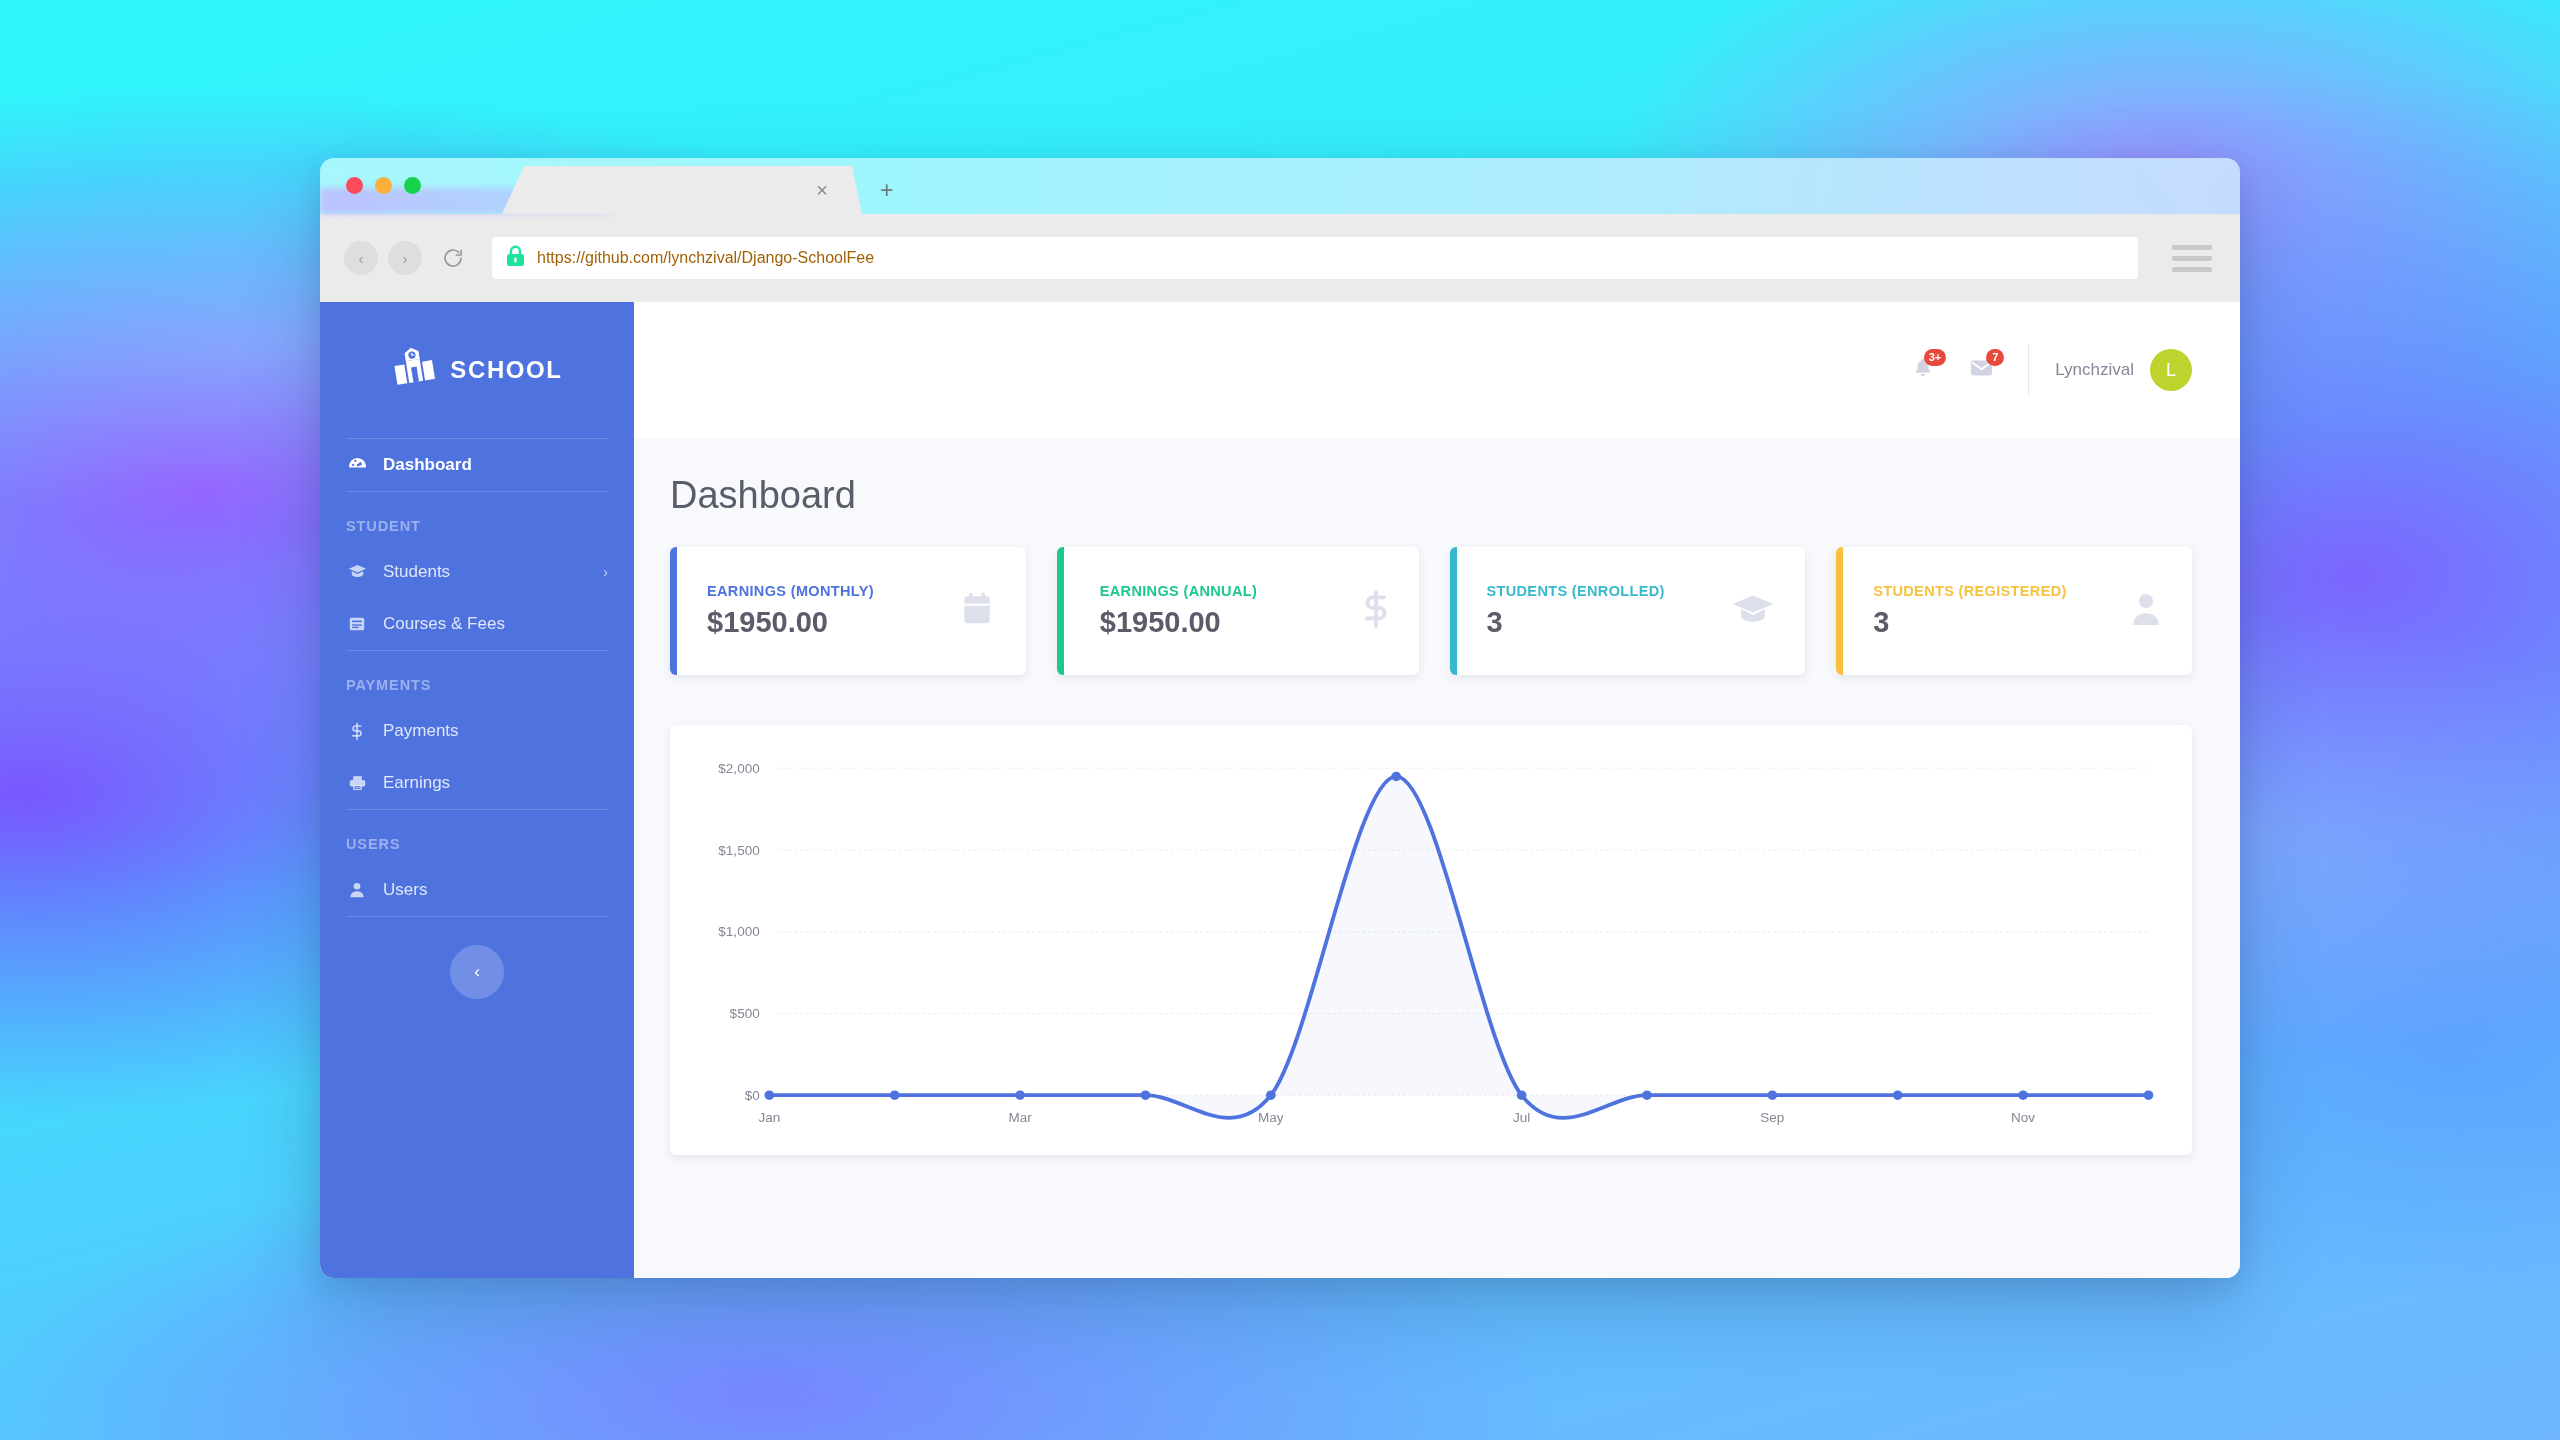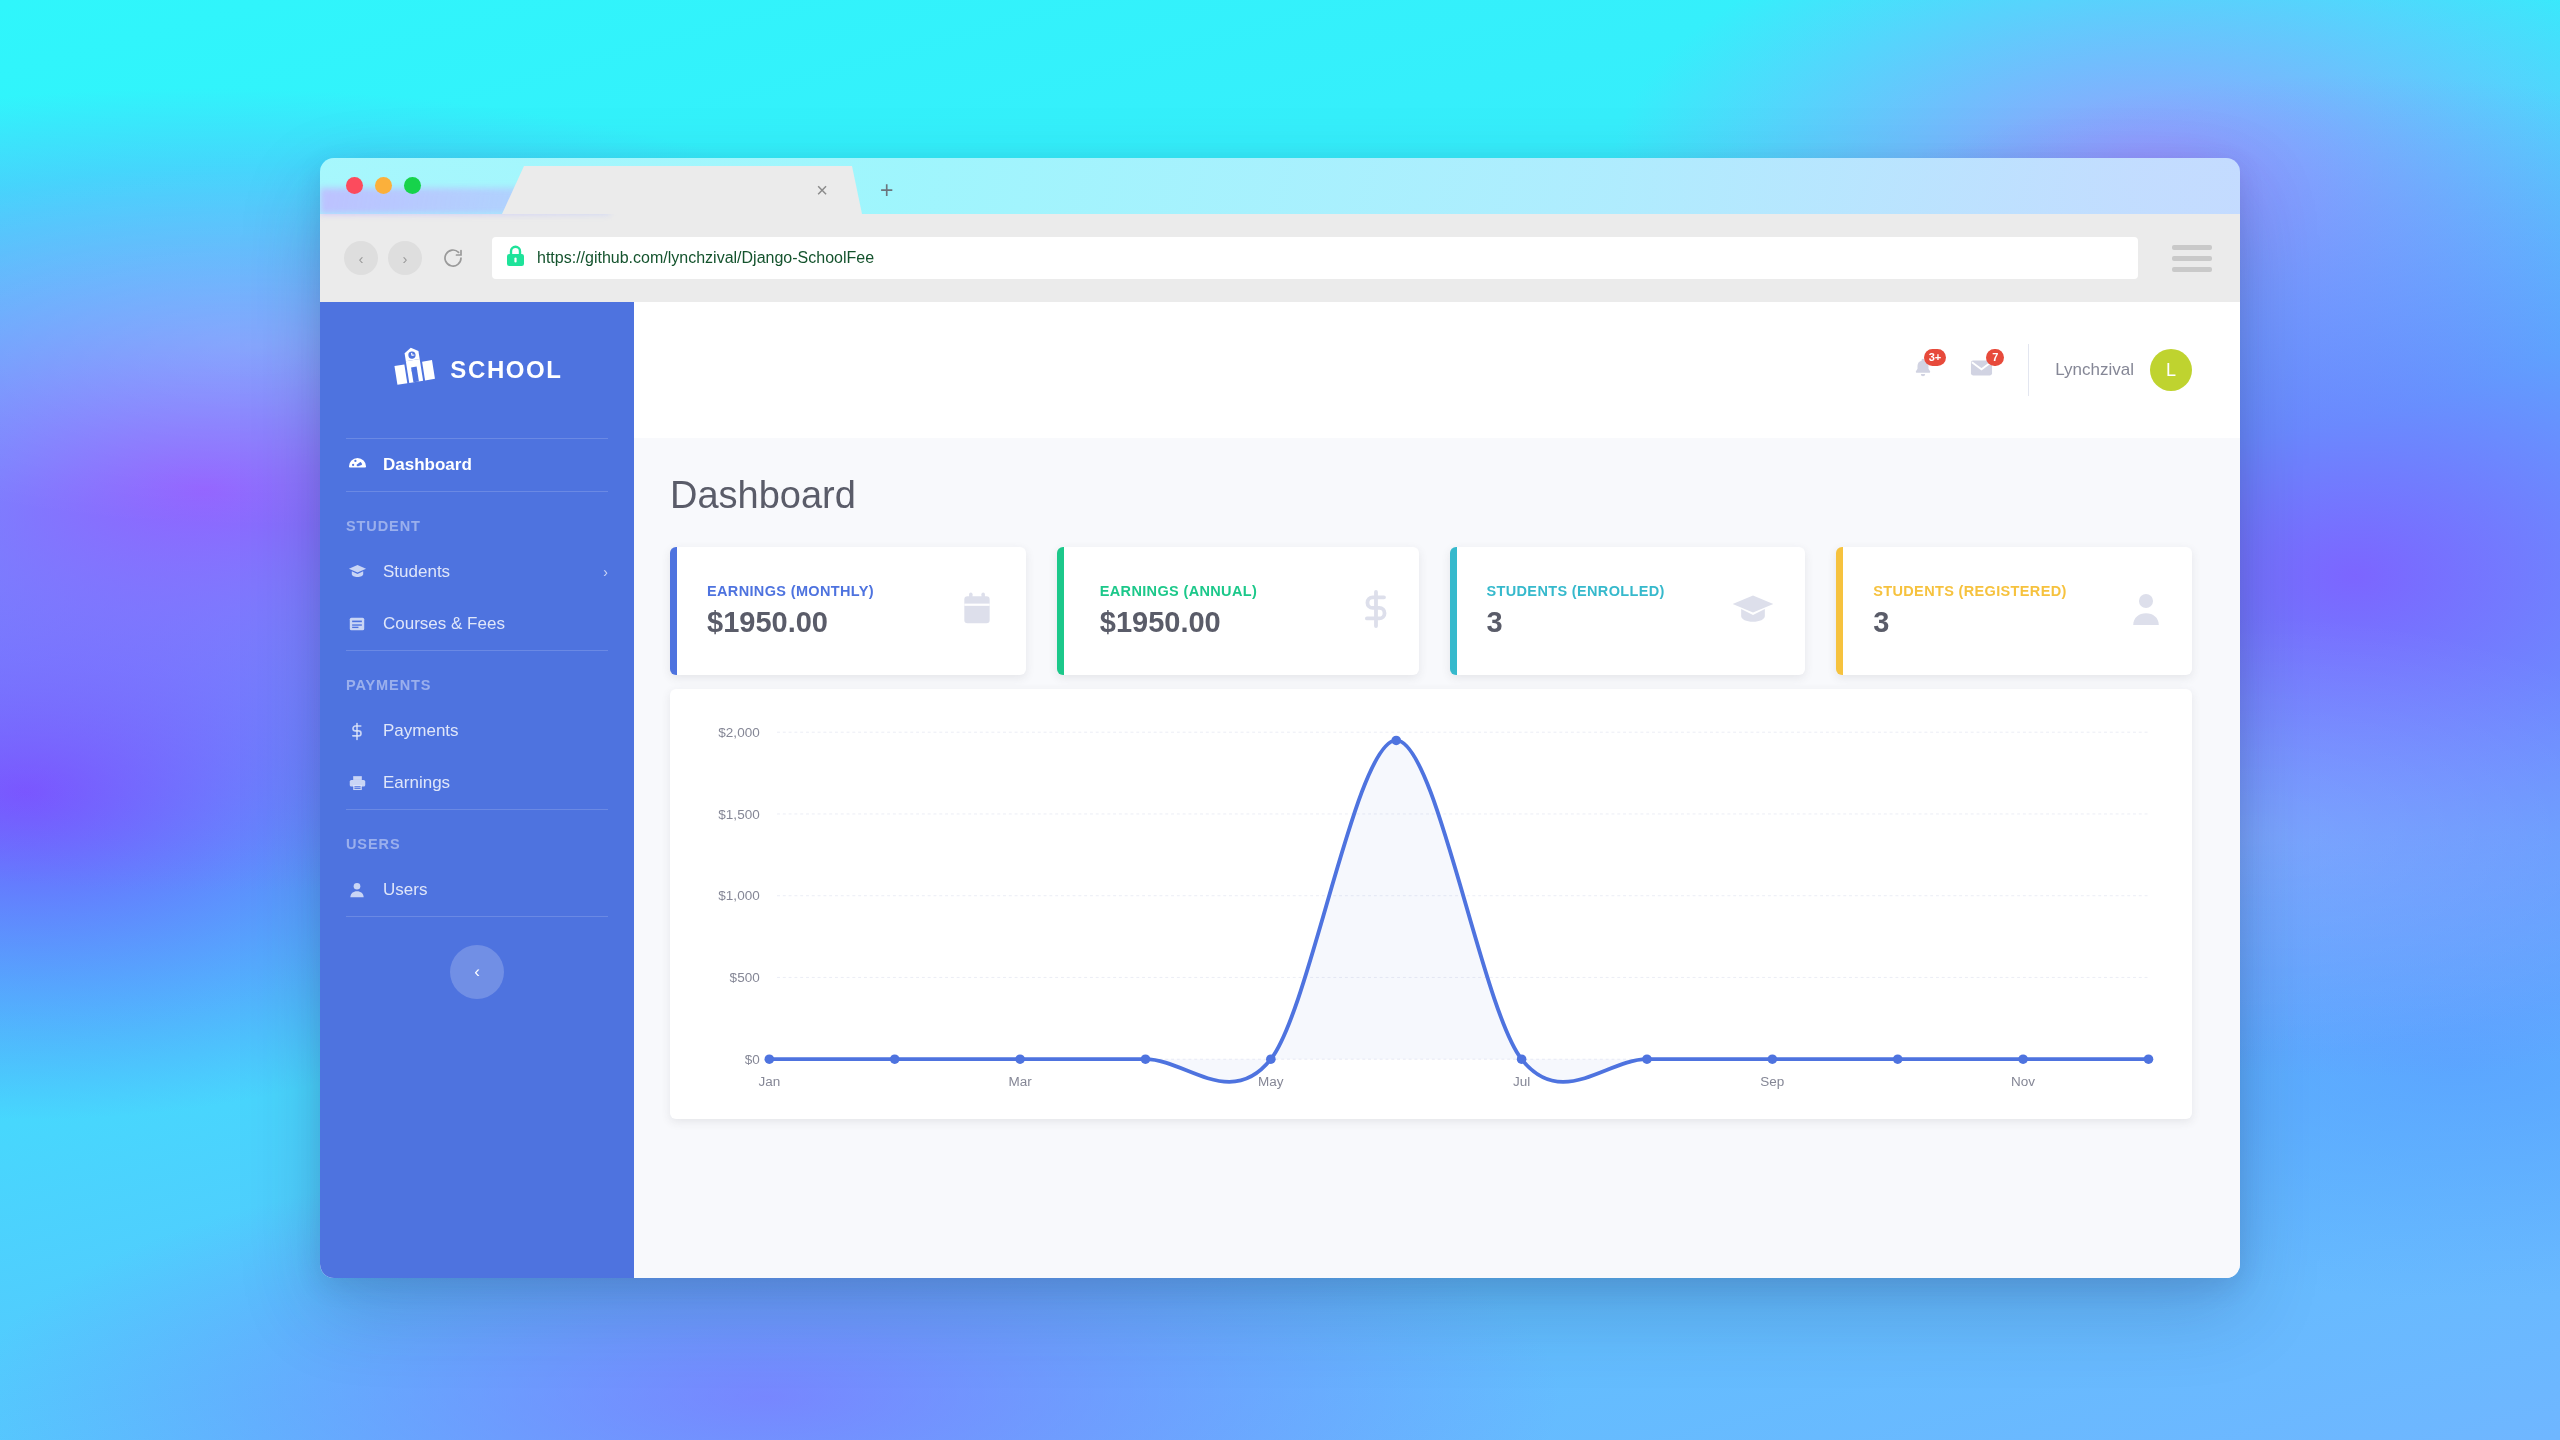--- a/index.html
+++ b/index.html
@@ -142,21 +142,21 @@
     border-radius: 4px;
     margin-left: 12px;
     display: flex;
     align-items: center;
     padding: 0 14px;
     gap: 12px;
     cursor: text;
   }
   .url-text {
     font-size: 16px;
-    color: #14532d;
+    color: #a16207;
     white-space: nowrap;
     overflow: hidden;
     text-overflow: ellipsis;
   }
   .hamburger {
     width: 40px;
     margin-left: 24px;
     display: flex;
     flex-direction: column;
     gap: 6px;
@@ -326,21 +326,21 @@
     font-size: 38px;
     font-weight: 400;
     color: #5a5c69;
     margin-bottom: 30px;
   }
 
   
   .cards {
     display: flex;
     gap: 31px;
-    margin-bottom: 14px;
+    margin-bottom: 50px;
   }
   .card {
     flex: 1;
     background: #fff;
     border-radius: 6px;
     border-left: 7px solid #4e73df;
     box-shadow: 0 3px 10px rgba(58,59,69,.1);
     padding: 26px 30px;
     height: 128px;
     display: flex;

